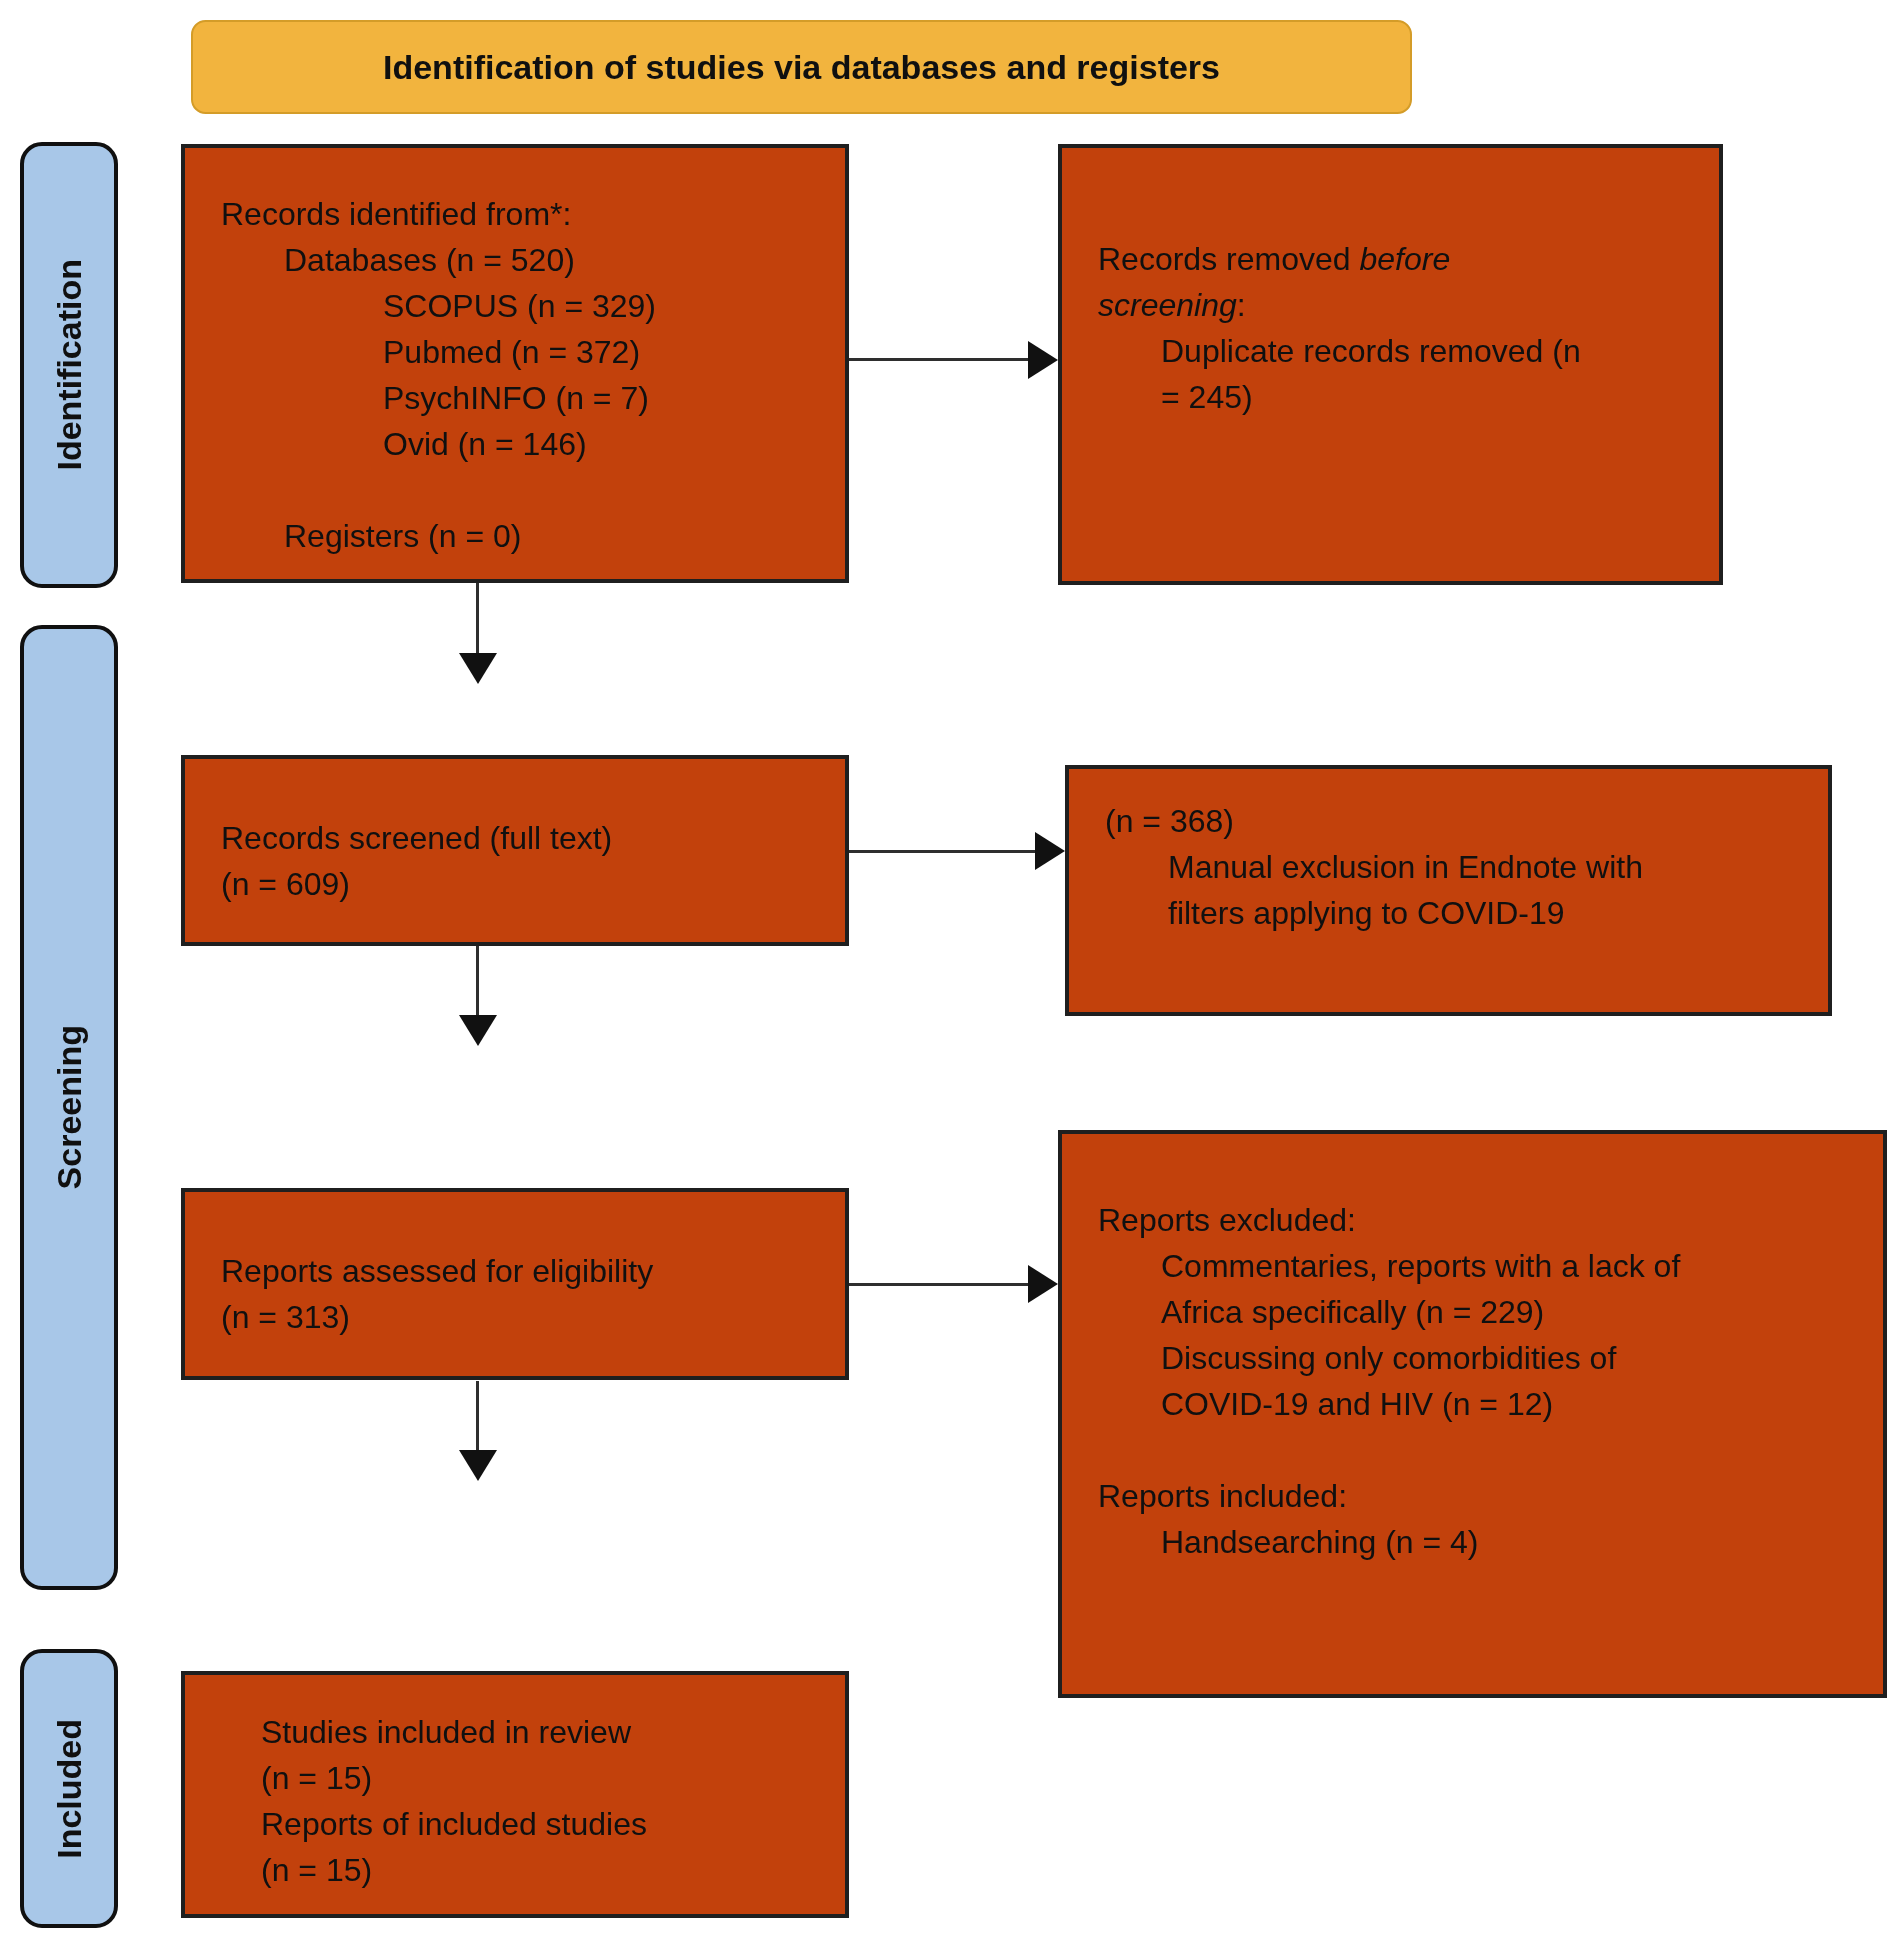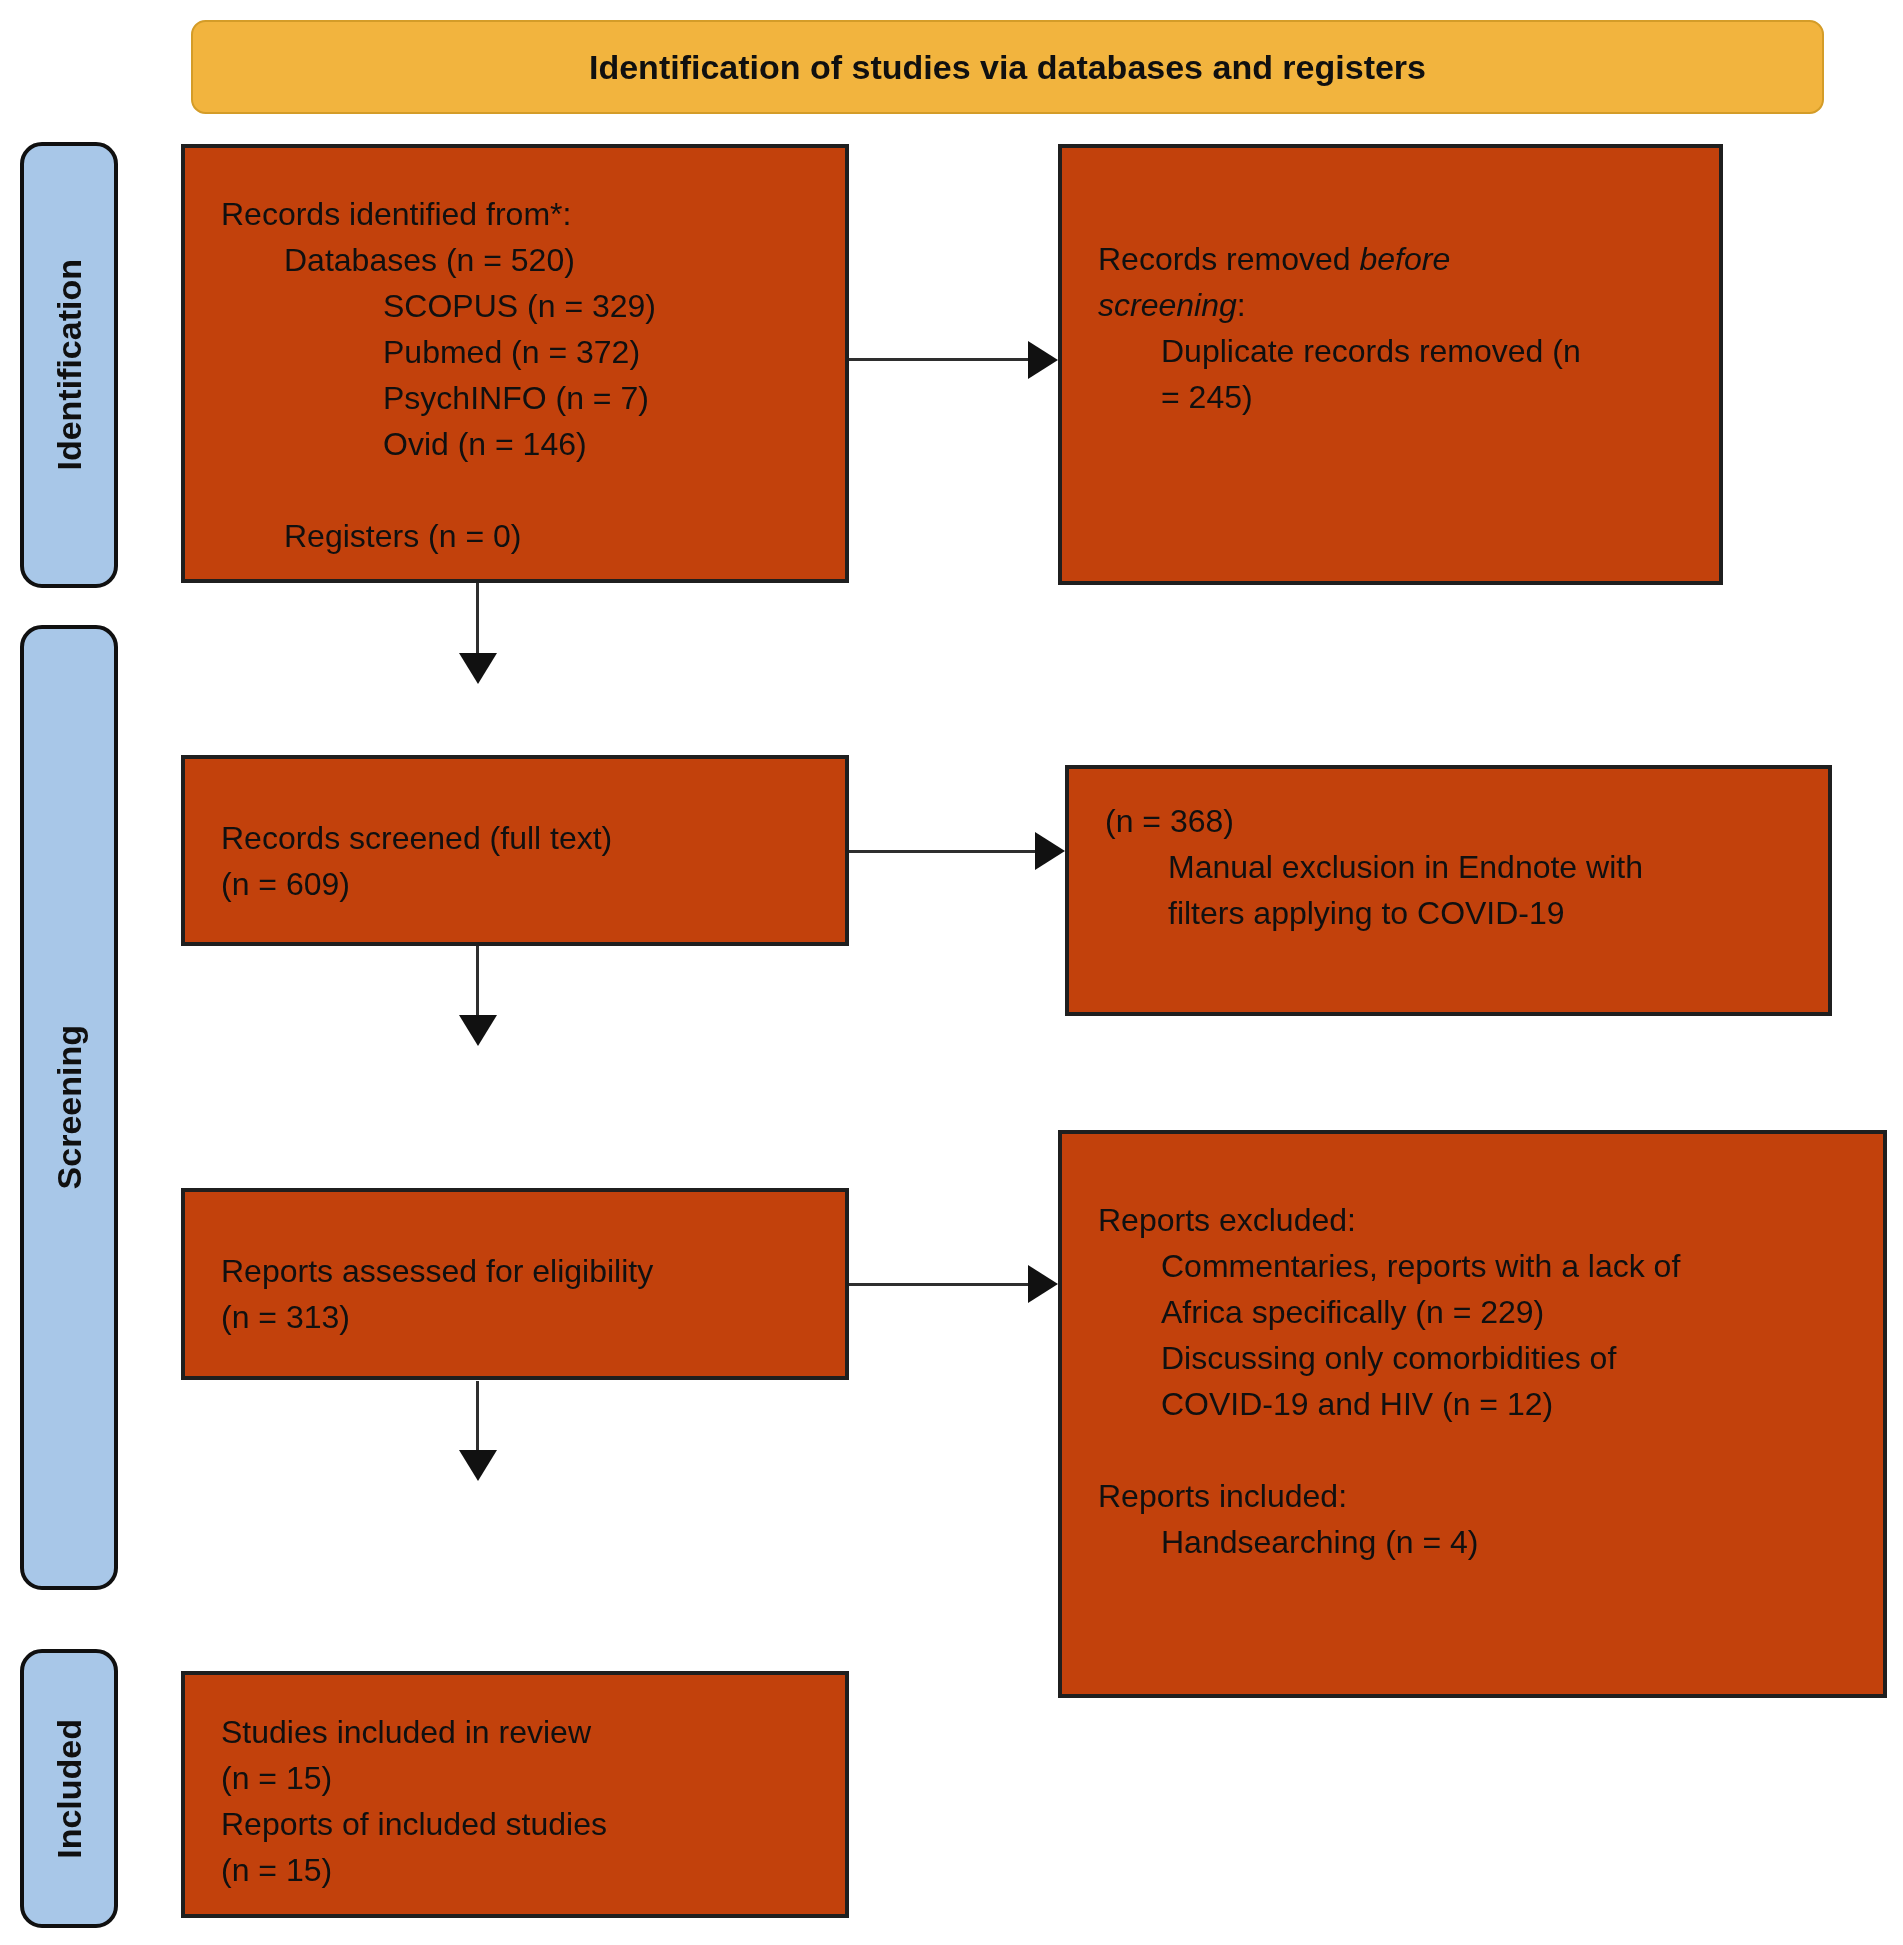--- a/index.html
+++ b/index.html
@@ -1,21 +1,21 @@
 <!DOCTYPE html>
 <html style="font-size:7.7px"><head>
 <meta charset="utf-8">
 <style>
   html,body{margin:0;padding:0;background:#ffffff;}
   body{font-family:"Liberation Sans", sans-serif;color:#111111;}
   .canvas{position:relative;width:1903px;height:1946px;background:#ffffff;overflow:hidden;}
 
   
   .banner{
-    position:absolute;left:191px;top:20px;width:1633px;height:94px;
+    position:absolute;left:191px;top:20px;width:1221px;height:94px;
     background:#F2B43E;border:2.9px solid #D49C28;border-radius:14.5px;
     box-sizing:border-box;display:flex;align-items:center;justify-content:center;
   }
   .banner-label{font-size:34px;font-weight:bold;color:#101010;white-space:pre;}
 
   
   .stage{
     position:absolute;left:20px;width:98px;background:#A8C7E8;
     border:4.3px solid #101010;border-radius:22px;box-sizing:border-box;
     display:flex;align-items:center;justify-content:center;
@@ -44,21 +44,21 @@
   .box-removed{left:1058px;top:144px;width:665px;height:441px;}
   .box-removed .pad{padding-top:88px;}
   .box-screened{left:181px;top:755px;width:668px;height:191px;}
   .box-screened .pad{padding-top:56px;}
   .box-rec-excluded{left:1065px;top:765px;width:767px;height:251px;}
   .box-rec-excluded .pad{padding-top:29px;}
   .box-assessed{left:181px;top:1188px;width:668px;height:192px;}
   .box-assessed .pad{padding-top:56px;}
   .box-rep-excluded{left:1058px;top:1130px;width:829px;height:568px;}
   .box-rep-excluded .pad{padding-top:63px;}
-  .box-included{left:181px;top:1671px;width:668px;height:247px;}
+  .box-included{left:181px;top:1671px;width:668px;height:247px;padding-left:40px;}
   .box-included .pad{padding-top:34px;}
 
   
   .stem{position:absolute;background:#2E2E2E;}
   .head-right{position:absolute;width:0;height:0;
     border-top:19.3px solid transparent;border-bottom:19.3px solid transparent;
     border-left:30px solid #111111;}
   .head-down{position:absolute;width:0;height:0;
     border-left:19.3px solid transparent;border-right:19.3px solid transparent;
     border-top:31px solid #111111;}

